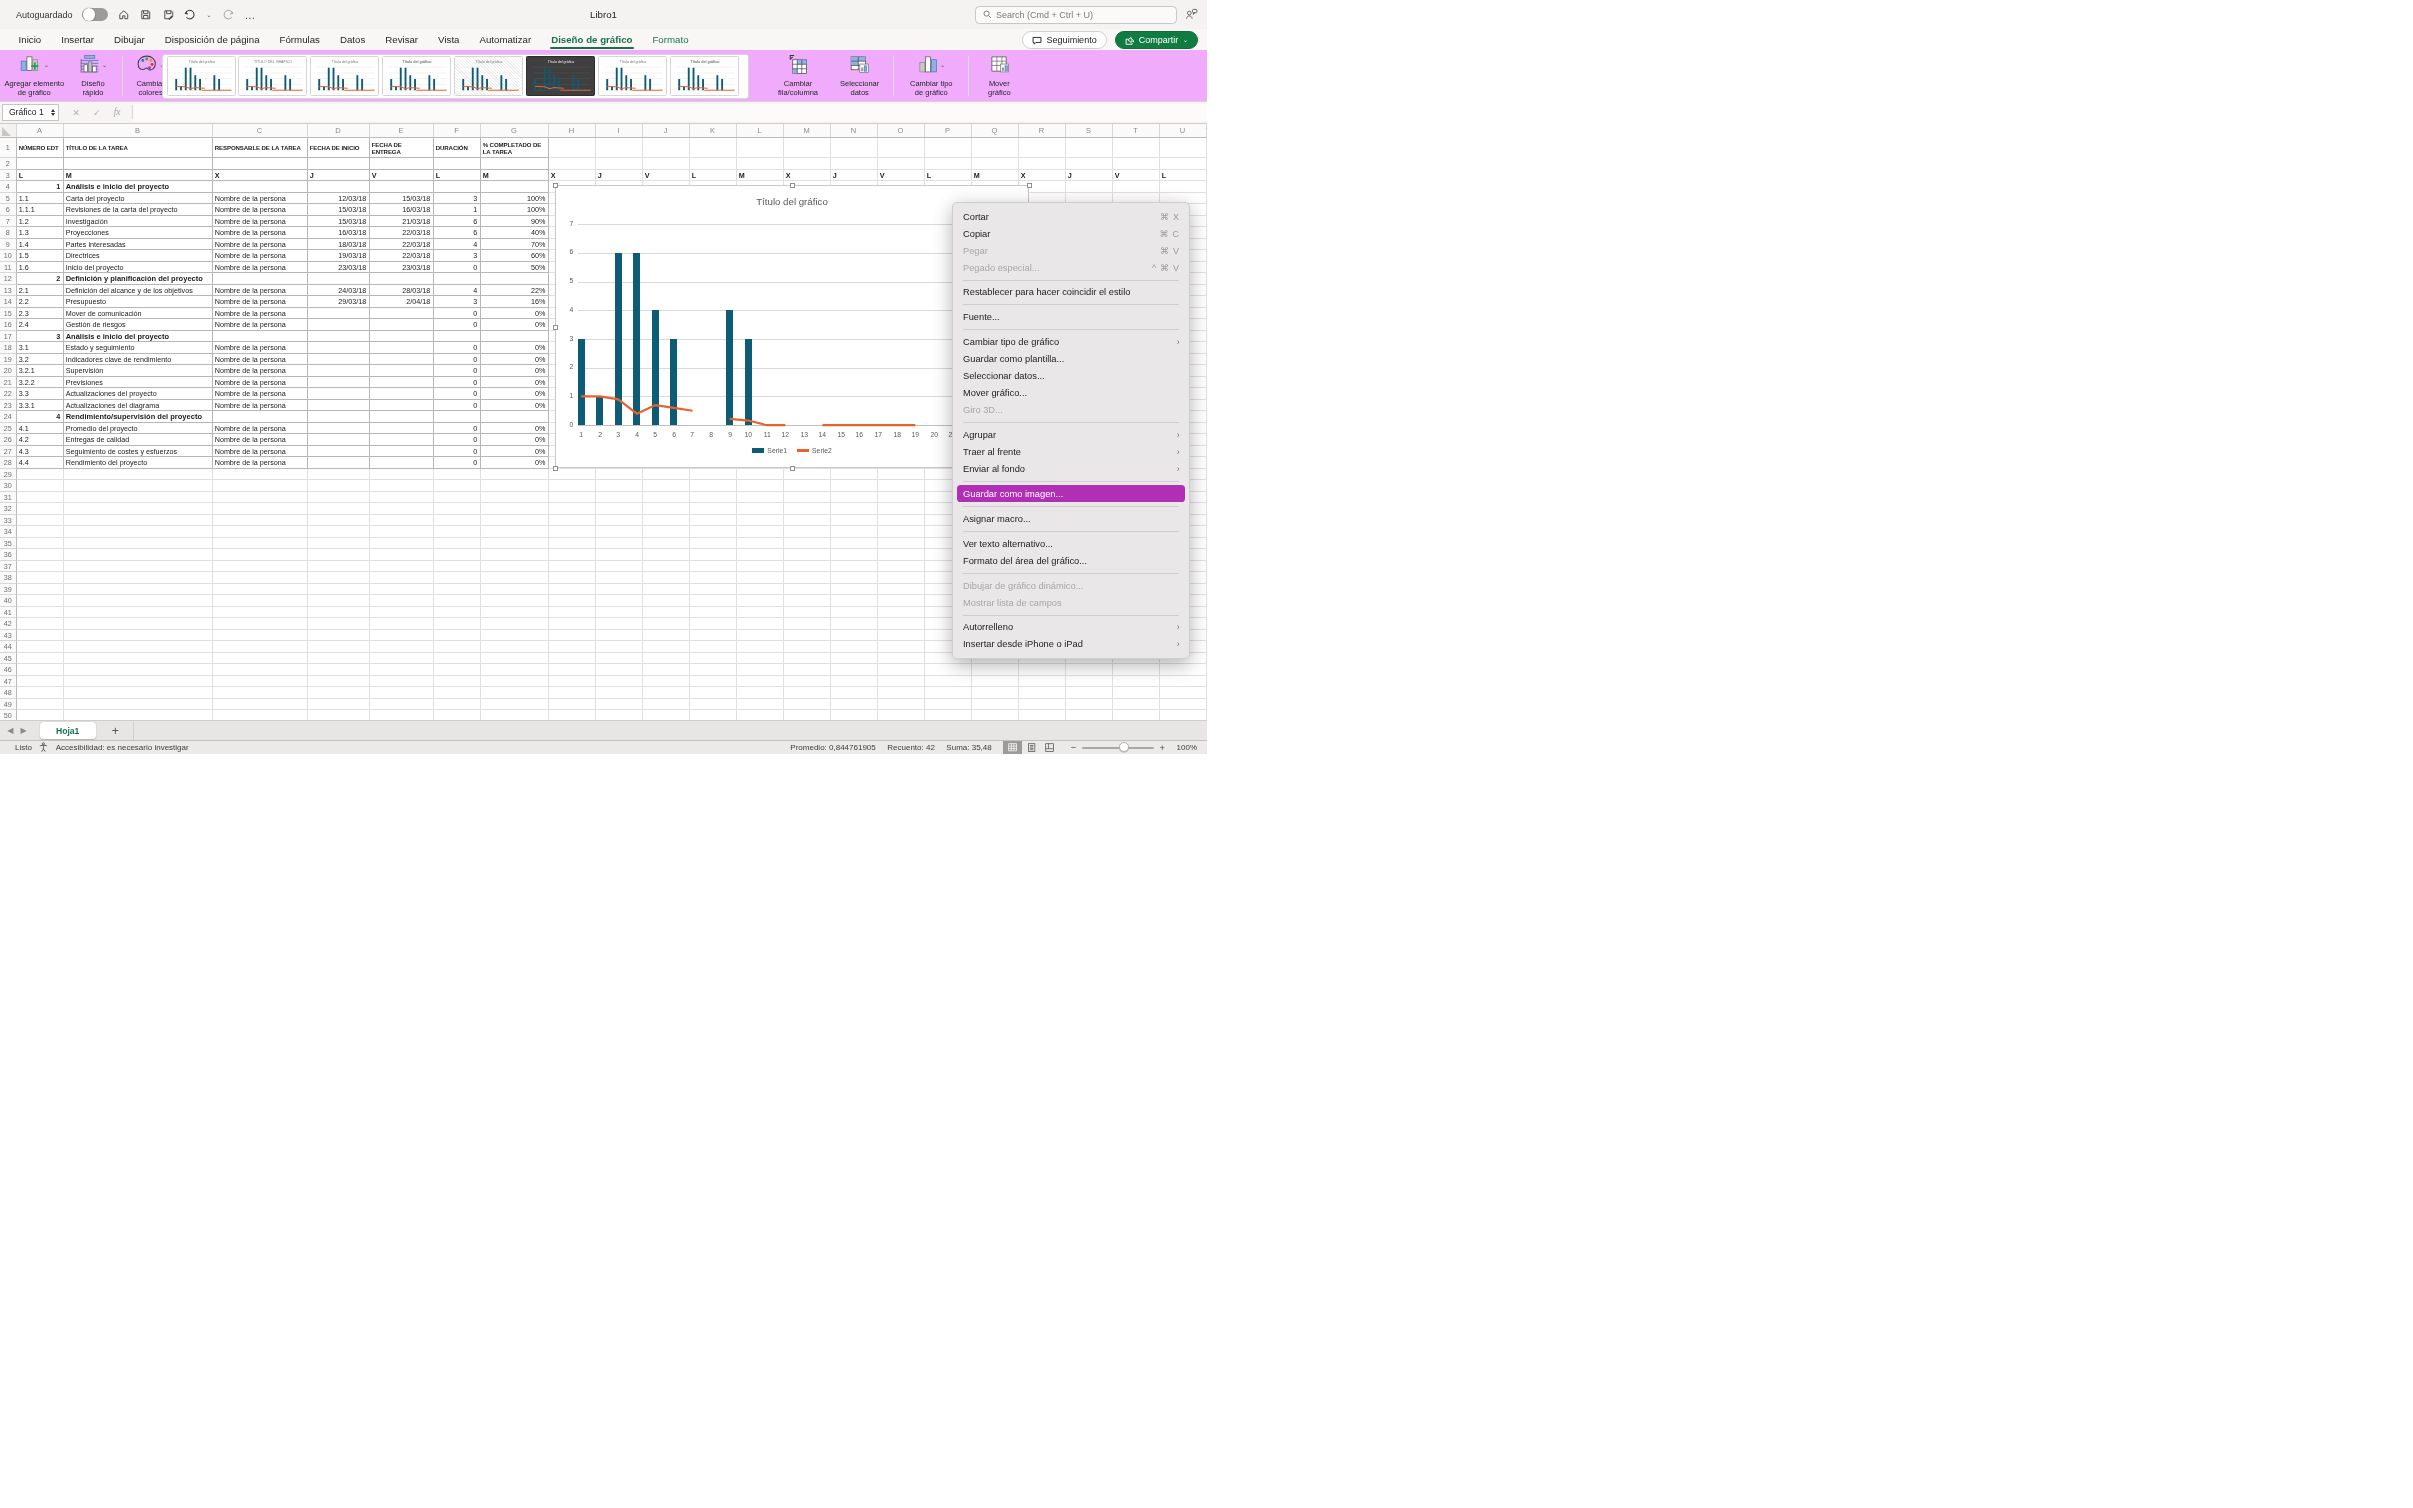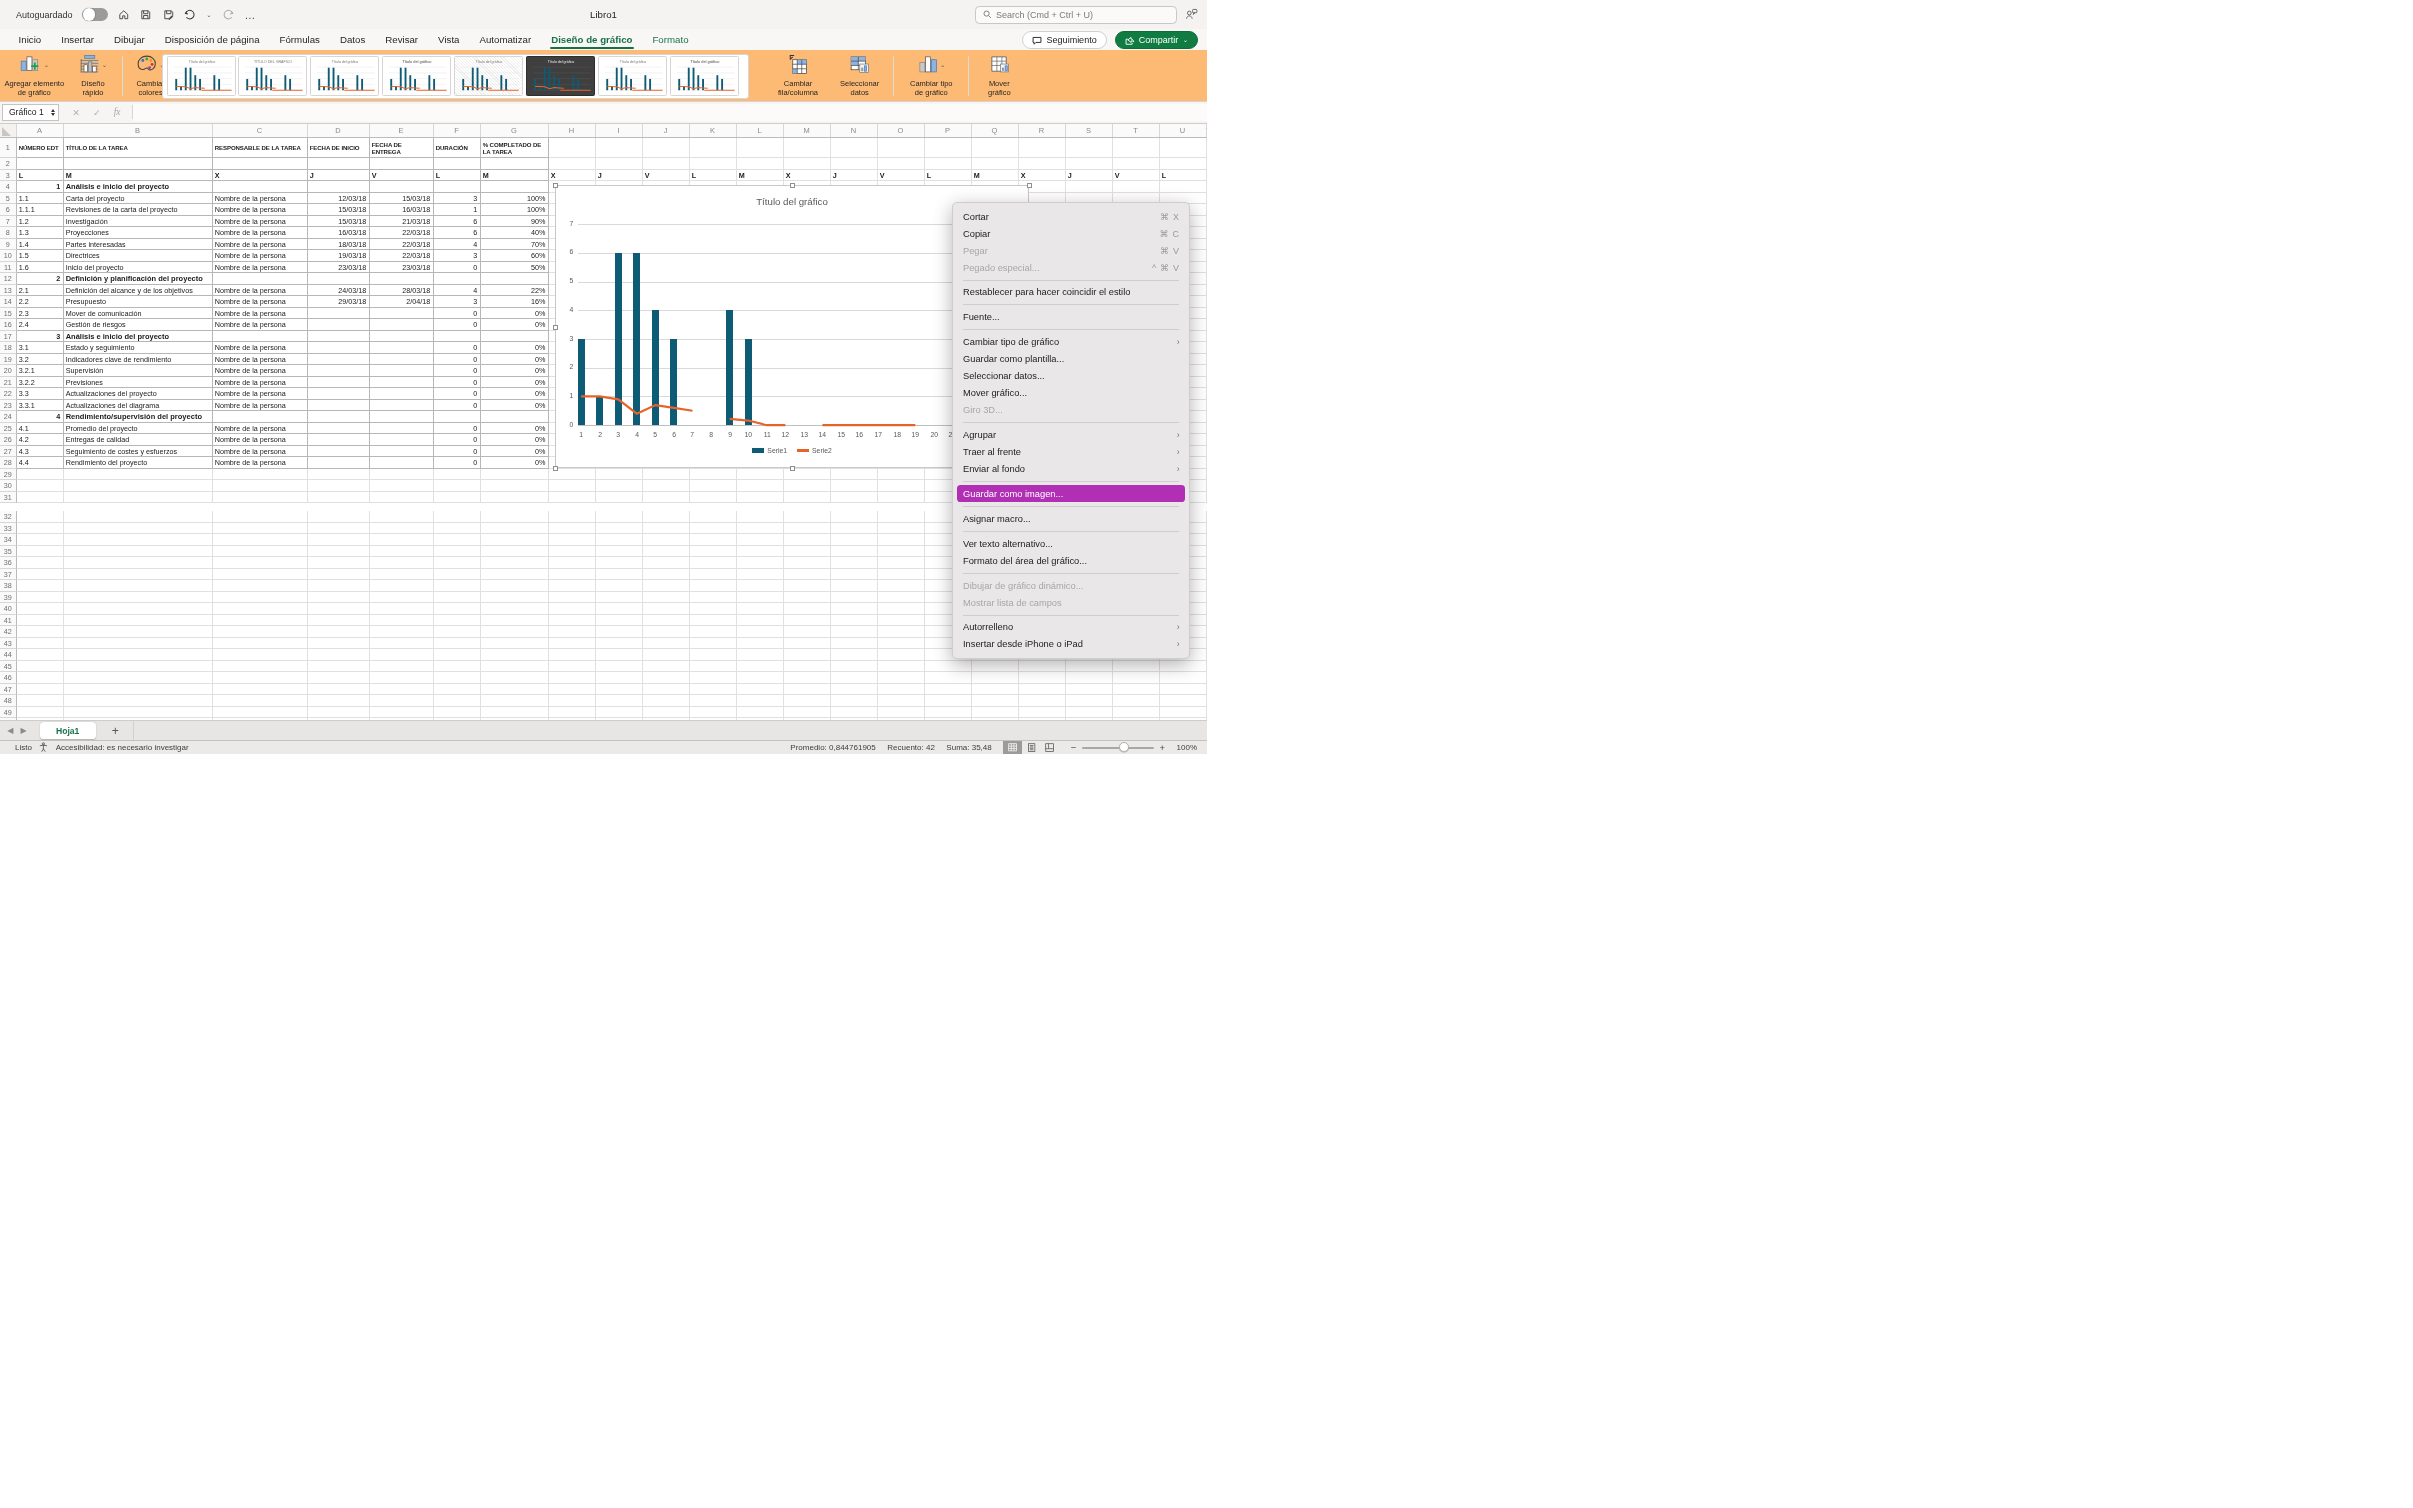--- a/index.html
+++ b/index.html
@@ -25,21 +25,21 @@
   .tab { font-size:9.7px; color:#262626; padding:3.6px 10px 5.7px; position:relative; white-space:nowrap; }
   .tab.ctx { color:#19744a; }
   .tab.active { color:#177147; font-weight:bold; }
   .tab.active::after { content:""; position:absolute; left:8.6px; right:8.6px; bottom:1.4px; height:2.5px; border-radius:1.4px; background:#177147; }
   .tabrow-right { position:absolute; right:8.6px; top:2.2px; display:flex; gap:8px; }
   .btn-pill { height:18px; border-radius:9.3px; display:flex; align-items:center; gap:4.3px; font-size:9px; padding:0 9.3px; }
   .btn-comments { background:#fff; border:0.7px solid #d2d0cf; color:#222; }
   .btn-share { background:#107c41; color:#fff; border:0.7px solid #0e6e3a; }
 
   
-  .ribbon { position:absolute; left:0; top:50px; width:1207px; height:52px; background:#fdba74; border-bottom:0.7px solid #d5d3d2; }
+  .ribbon { position:absolute; left:0; top:50px; width:1207px; height:52px; background:#f0abfc; border-bottom:0.7px solid #d5d3d2; }
   .rb-group { position:absolute; top:2.9px; display:flex; align-items:flex-start; gap:7.2px; }
   .rb-btn { display:flex; flex-direction:column; align-items:center; width:60px; }
   .rb-btn .ic { height:24.4px; display:flex; align-items:center; gap:1.4px; }
   .rb-btn .lbl { font-size:7.5px; color:#262626; text-align:center; line-height:1.22; margin-top:1.4px; }
   .chev { color:#555; font-size:6.5px; }
   .vsep { position:absolute; top:5.7px; width:0.7px; height:40px; background:#dddbda; }
   .gallery { position:absolute; left:162px; top:3.6px; width:587px; height:45px; background:#fff; border:0.7px solid #d9d7d6; border-radius:2.9px; display:flex; align-items:center; gap:2.9px; padding:1.4px 3.6px; overflow:hidden; }
   .gcard { width:69px; height:40px; background:#fff; border:0.7px solid #d8d6d5; border-radius:1.4px; flex:0 0 auto; position:relative; }
   .gcard.dark { background:#3f3f3f; border-color:#2e2e2e; }
   .gcard.hatch { background:repeating-linear-gradient(45deg,#fff,#fff 1.4px,#efefef 1.4px,#efefef 2.2px); }
@@ -1263,21 +1263,21 @@
       <div class="cell" style="flex: 0 0 47px;"></div>
       <div class="cell" style="flex: 0 0 47px;"></div>
       <div class="cell" style="flex: 0 0 47px;"></div>
       <div class="cell" style="flex: 0 0 47px;"></div>
       <div class="cell" style="flex: 0 0 47px;"></div>
       <div class="cell" style="flex: 0 0 47px;"></div>
       <div class="cell" style="flex: 0 0 47px;"></div>
       <div class="cell" style="flex: 0 0 47px;"></div>
       <div class="cell" style="flex: 0 0 5px;"></div>
     </div>
-    <div class="srow" style="height: 11.5px; margin-top: 8px;">
+    <div class="srow" style="height: 11.5px;">
       <div class="rownum">32</div>
       <div class="cell" style="flex: 0 0 47px;"></div>
       <div class="cell" style="flex: 0 0 149px;"></div>
       <div class="cell" style="flex: 0 0 95px;"></div>
       <div class="cell" style="flex: 0 0 62px;"></div>
       <div class="cell" style="flex: 0 0 64px;"></div>
       <div class="cell" style="flex: 0 0 47px;"></div>
       <div class="cell" style="flex: 0 0 68px;"></div>
       <div class="cell" style="flex: 0 0 47px;"></div>
       <div class="cell" style="flex: 0 0 47px;"></div>

